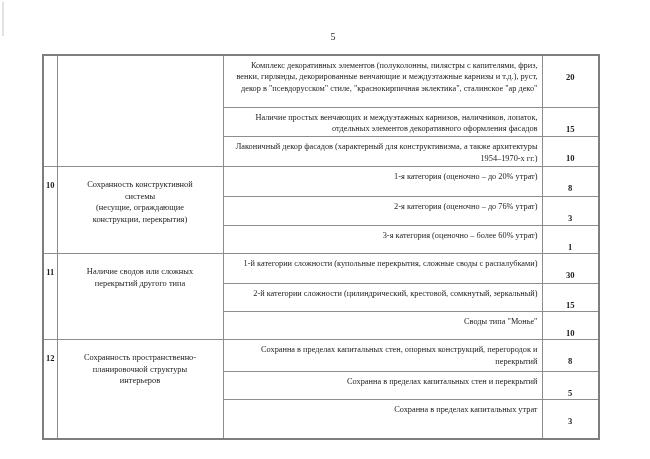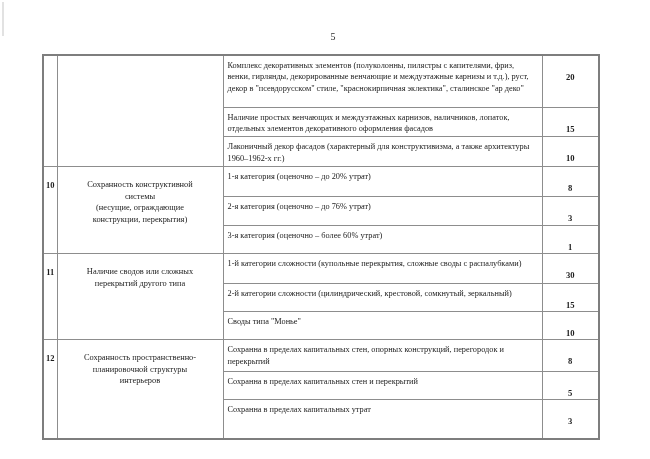--- a/index.html
+++ b/index.html
@@ -55,21 +55,21 @@
   }
   td.crit {
     font-weight: normal;
     text-align: center;
     font-size: 8.4px;
     line-height: 11.5px;
     padding: 12px 5px 2px 5px;
     white-space: pre-line;
   }
   td.desc {
-    text-align: left;
+    text-align: right;
     font-size: 8.3px;
     line-height: 11.4px;
     padding: 4px 4px 2px 4px;
   }
   td.score {
     font-weight: bold;
     text-align: center;
     font-size: 8.6px;
     padding-top: 16px;
   }
@@ -94,21 +94,21 @@
       <td class="num" rowspan="3"></td>
       <td class="crit" rowspan="3"></td>
       <td class="desc">Комплекс декоративных элементов (полуколонны, пилястры с капителями, фриз, венки, гирлянды, декорированные венчающие и междуэтажные карнизы и т.д.), руст, декор в "псевдорусском" стиле, "краснокирпичная эклектика", сталинское "ар деко"</td>
       <td class="score">20</td>
     </tr>
     <tr style="height:27px">
       <td class="desc">Наличие простых венчающих и междуэтажных карнизов, наличников, лопаток, отдельных элементов декоративного оформления фасадов</td>
       <td class="score">15</td>
     </tr>
     <tr style="height:28px">
-      <td class="desc">Лаконичный декор фасадов (характерный для конструктивизма, а также архитектуры 1960–1962-х гг.)</td>
+      <td class="desc">Лаконичный декор фасадов (характерный для конструктивизма, а также архитектуры 1954–1970-х гг.)</td>
       <td class="score">10</td>
     </tr>
 
     <tr style="height:30px">
       <td class="num" rowspan="3">10</td>
       <td class="crit" rowspan="3">Сохранность конструктивной
 системы
 (несущие, ограждающие
 конструкции, перекрытия)</td>
       <td class="desc">1-я категория (оценочно – до 20% утрат)</td>

